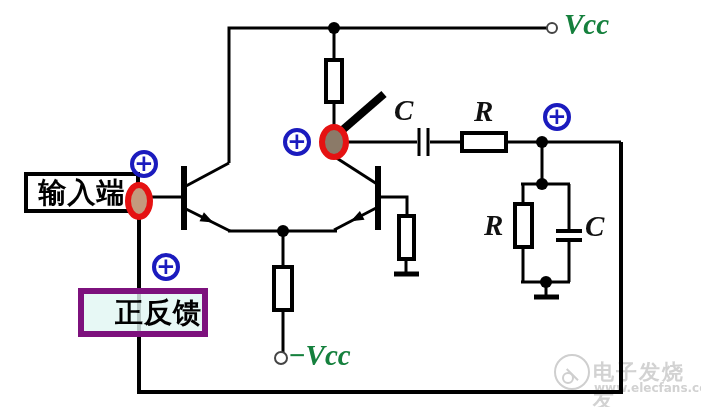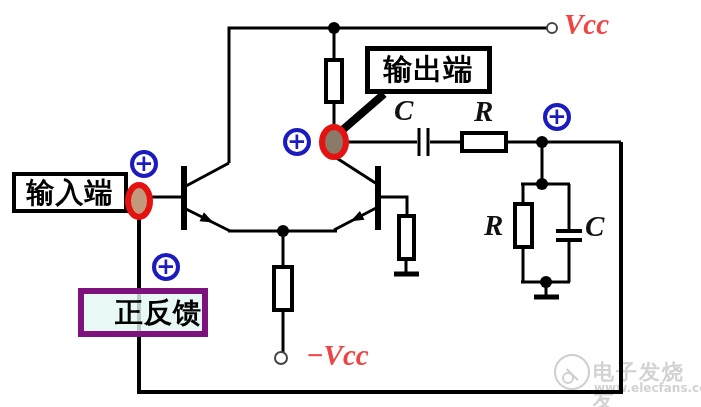--- a/index.html
+++ b/index.html
@@ -3,27 +3,27 @@
 <meta charset="utf-8">
 <style>
   html,body{margin:0;padding:0;background:#fff;}
   #stage{position:relative;width:701px;height:407px;background:#fff;overflow:hidden;
          font-family:"Liberation Serif",serif;}
   #stage svg{position:absolute;left:0;top:0;}
   #circuit{z-index:1;}
   #overlay{z-index:3;}
   .lbl-box{position:absolute;z-index:2;display:flex;align-items:center;justify-content:center;
            font-weight:bold;color:#000;background:#fff;}
-  .inp-box{left:12px;top:172px;width:108px;height:33px;border:4px solid #000;font-size:28px;letter-spacing:1px;}
+  .inp-box{left:24px;top:172px;width:108px;height:33px;border:4px solid #000;font-size:28px;letter-spacing:1px;}
   .out-box{left:365px;top:46px;width:117px;height:38px;border:5px solid #000;font-size:29px;letter-spacing:1px;}
   .fb-box{left:78px;top:288px;width:118px;height:37px;border:6px solid var(--feedback-box-border,#7d117d);
           background:var(--feedback-box-bg,rgba(226,246,243,0.82));font-size:28px;letter-spacing:1px;justify-content:flex-end;}
-  .sig{position:absolute;z-index:2;font-style:italic;font-size:29px;color:#ef4444;font-weight:bold;}
+  .sig{position:absolute;z-index:2;font-style:italic;font-size:29px;color:#15803d;font-weight:bold;}
   .vcc{left:564px;top:8px;}
-  .negvcc{left:306px;top:339px;text-align:center;}
+  .negvcc{left:288px;top:339px;text-align:center;}
   .comp-lbl{position:absolute;z-index:2;font-style:italic;font-weight:bold;font-size:29px;color:#111;}
   .c1{left:394px;top:94px;}
   .r1{left:474px;top:95px;}
   .r2{left:484px;top:209px;}
   .c2{left:585px;top:210px;}
   .plus{position:absolute;z-index:4;width:20px;height:20px;border:4px solid var(--annotation-blue,#1b1bbe);
         border-radius:50%;color:var(--annotation-blue,#1b1bbe);text-align:center;
         font:bold 23px/19px "DejaVu Sans",sans-serif;background:transparent;}
   .p1{left:130px;top:150px;} .p2{left:283px;top:128px;} .p3{left:543px;top:103px;} .p4{left:152px;top:253px;}
   .wm{position:absolute;z-index:0;color:var(--watermark-gray,#d2d2d2);font-family:"DejaVu Sans",sans-serif;}
@@ -109,23 +109,20 @@
     <circle class="dot" cx="546" cy="282" r="6"></circle>
     <line class="w" x1="546" y1="282" x2="546" y2="296"></line>
     <line class="gnd" x1="534" y1="297" x2="559" y2="297"></line>
 
     <polyline class="wt" points="621,142 621,392 139,392 139,216"></polyline>
   </svg>
 
   <div class="lbl-box inp-box">
     <span>输入端</span>
   </div>
-  <div class="lbl-box out-box">
-    <span>输出端</span>
-  </div>
   <div class="lbl-box fb-box">
     <span>正反馈</span>
   </div>
 
   <div class="sig vcc">Vcc</div>
   <div class="sig negvcc">−Vcc</div>
   <div class="comp-lbl c1">C</div>
   <div class="comp-lbl r1">R</div>
   <div class="comp-lbl r2">R</div>
   <div class="comp-lbl c2">C</div>

